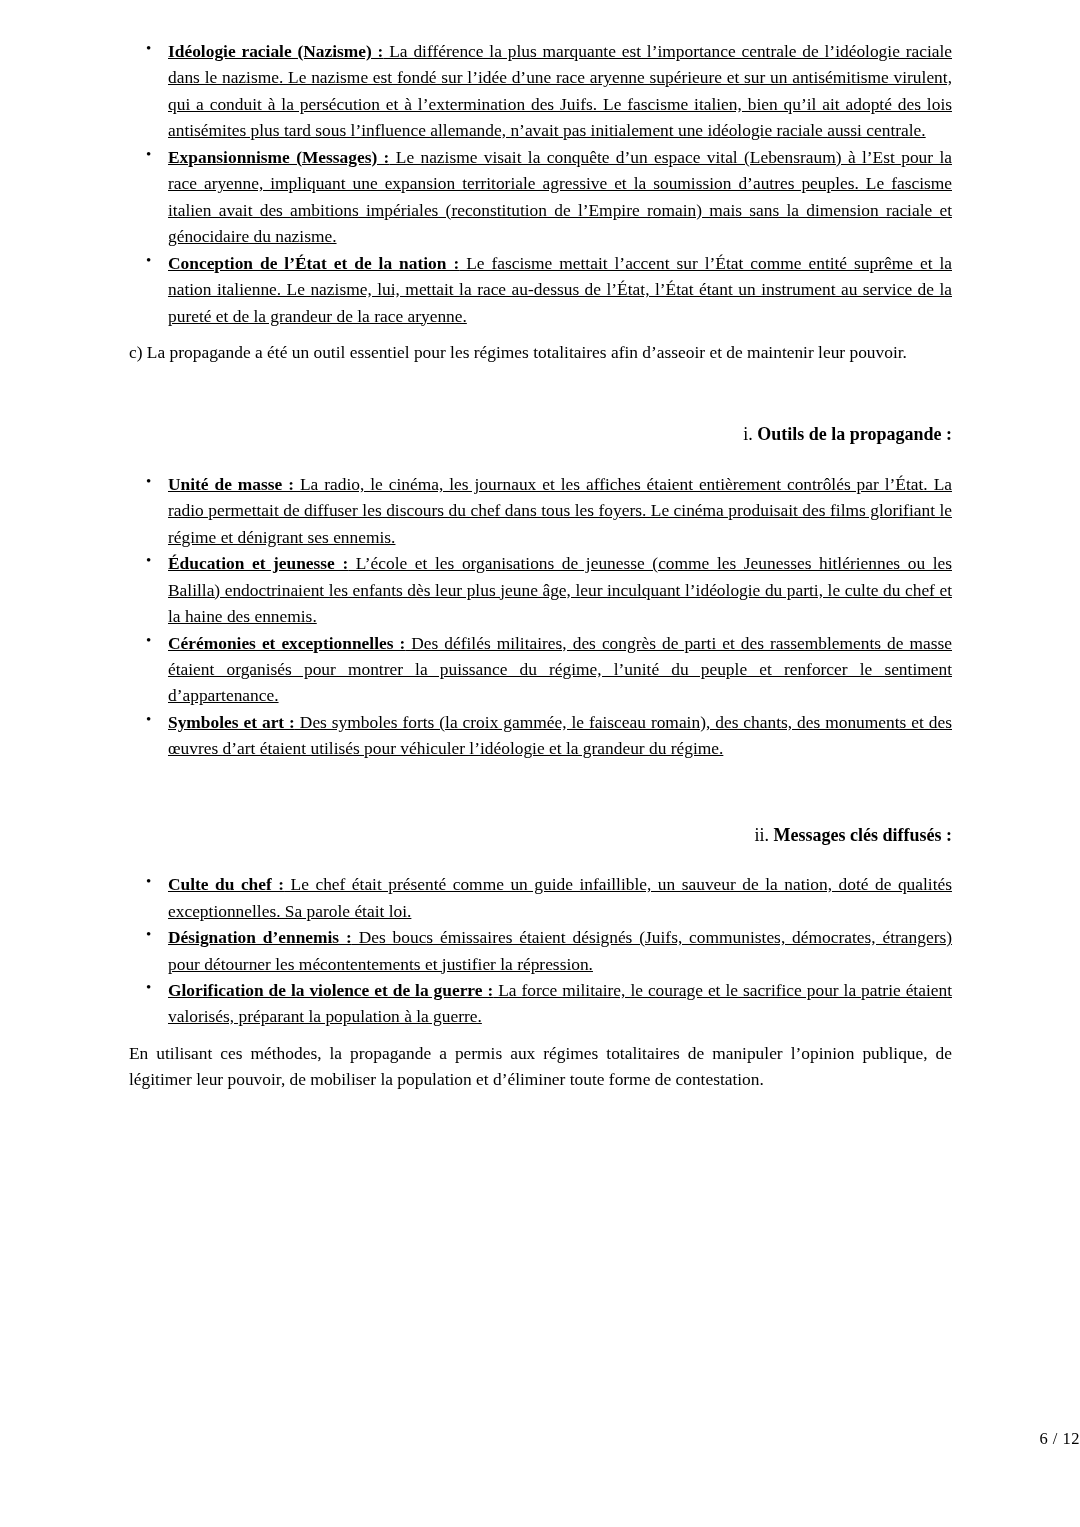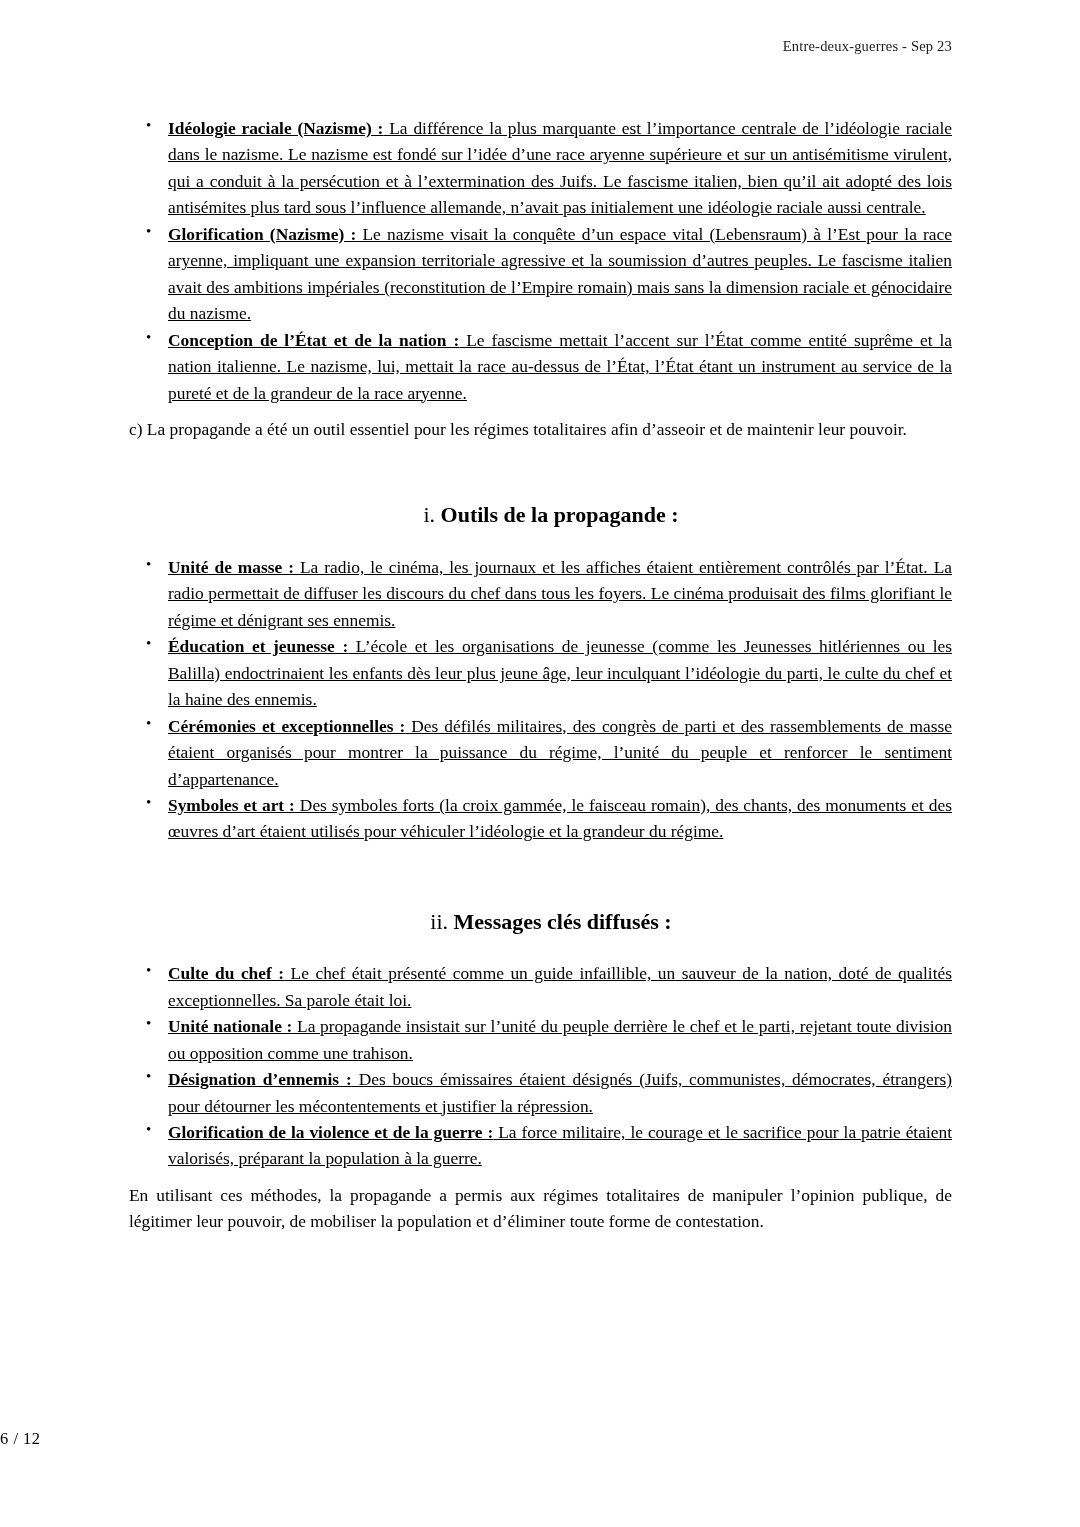--- a/index.html
+++ b/index.html
@@ -56,54 +56,53 @@
   .lead {
     font-weight: bold;
   }
   p.para {
     margin: 10px 0 0 1px;
     text-align: justify;
   }
   .subhead {
     margin: 56px 0 22px 0;
     padding-left: 22px;
-    font-size: 22px;
-    text-align: center;
+    font-size: 18px;
+    text-align: right;
   }
   .subhead .num {
     font-style: normal;
   }
   .subhead .txt {
     font-weight: bold;
   }
   .footer {
     position: absolute;
     left: 0;
     right: 0;
     bottom: 78px;
-    text-align: left;
+    text-align: right;
     font-size: 16.5px;
     letter-spacing: 0.5px;
   }
 </style>
 </head>
 <body>
 
 <div class="page">
 
-  <div class="running-head">Entre-deux-guerres - Sep 23</div>
 
   <div class="content">
 
     <ul class="bullets">
       <li>
         <span class="lead">Idéologie raciale (Nazisme) :</span><span> La différence la plus marquante est l’importance centrale de l’idéologie raciale dans le nazisme. Le nazisme est fondé sur l’idée d’une race aryenne supérieure et sur un antisémitisme virulent, qui a conduit à la persécution et à l’extermination des Juifs. Le fascisme italien, bien qu’il ait adopté des lois antisémites plus tard sous l’influence allemande, n’avait pas initialement une idéologie raciale aussi centrale.</span>
       </li>
       <li>
-        <span class="lead">Glorification (Nazisme) :</span><span> Le nazisme visait la conquête d’un espace vital (Lebensraum) à l’Est pour la race aryenne, impliquant une expansion territoriale agressive et la soumission d’autres peuples. Le fascisme italien avait des ambitions impériales (reconstitution de l’Empire romain) mais sans la dimension raciale et génocidaire du nazisme.</span>
+        <span class="lead">Expansionnisme (Messages) :</span><span> Le nazisme visait la conquête d’un espace vital (Lebensraum) à l’Est pour la race aryenne, impliquant une expansion territoriale agressive et la soumission d’autres peuples. Le fascisme italien avait des ambitions impériales (reconstitution de l’Empire romain) mais sans la dimension raciale et génocidaire du nazisme.</span>
       </li>
       <li>
         <span class="lead">Conception de l’État et de la nation :</span><span> Le fascisme mettait l’accent sur l’État comme entité suprême et la nation italienne. Le nazisme, lui, mettait la race au-dessus de l’État, l’État étant un instrument au service de la pureté et de la grandeur de la race aryenne.</span>
       </li>
     </ul>
 
     <p class="para">c) La propagande a été un outil essentiel pour les régimes totalitaires afin d’asseoir et de maintenir leur pouvoir.</p>
 
     <div class="subhead">
       <span class="num">i. </span><span class="txt">Outils de la propagande :</span>
@@ -126,23 +125,20 @@
 
     <div class="subhead" style="margin-top:60px;">
       <span class="num">ii. </span><span class="txt">Messages clés diffusés :</span>
     </div>
 
     <ul class="bullets">
       <li>
         <span class="lead">Culte du chef :</span><span> Le chef était présenté comme un guide infaillible, un sauveur de la nation, doté de qualités exceptionnelles. Sa parole était loi.</span>
       </li>
       <li>
-        <span class="lead">Unité nationale :</span><span> La propagande insistait sur l’unité du peuple derrière le chef et le parti, rejetant toute division ou opposition comme une trahison.</span>
-      </li>
-      <li>
         <span class="lead">Désignation d’ennemis :</span><span> Des boucs émissaires étaient désignés (Juifs, communistes, démocrates, étrangers) pour détourner les mécontentements et justifier la répression.</span>
       </li>
       <li>
         <span class="lead">Glorification de la violence et de la guerre :</span><span> La force militaire, le courage et le sacrifice pour la patrie étaient valorisés, préparant la population à la guerre.</span>
       </li>
     </ul>
 
     <p class="para">En utilisant ces méthodes, la propagande a permis aux régimes totalitaires de manipuler l’opinion publique, de légitimer leur pouvoir, de mobiliser la population et d’éliminer toute forme de contestation.</p>
 
   </div>

